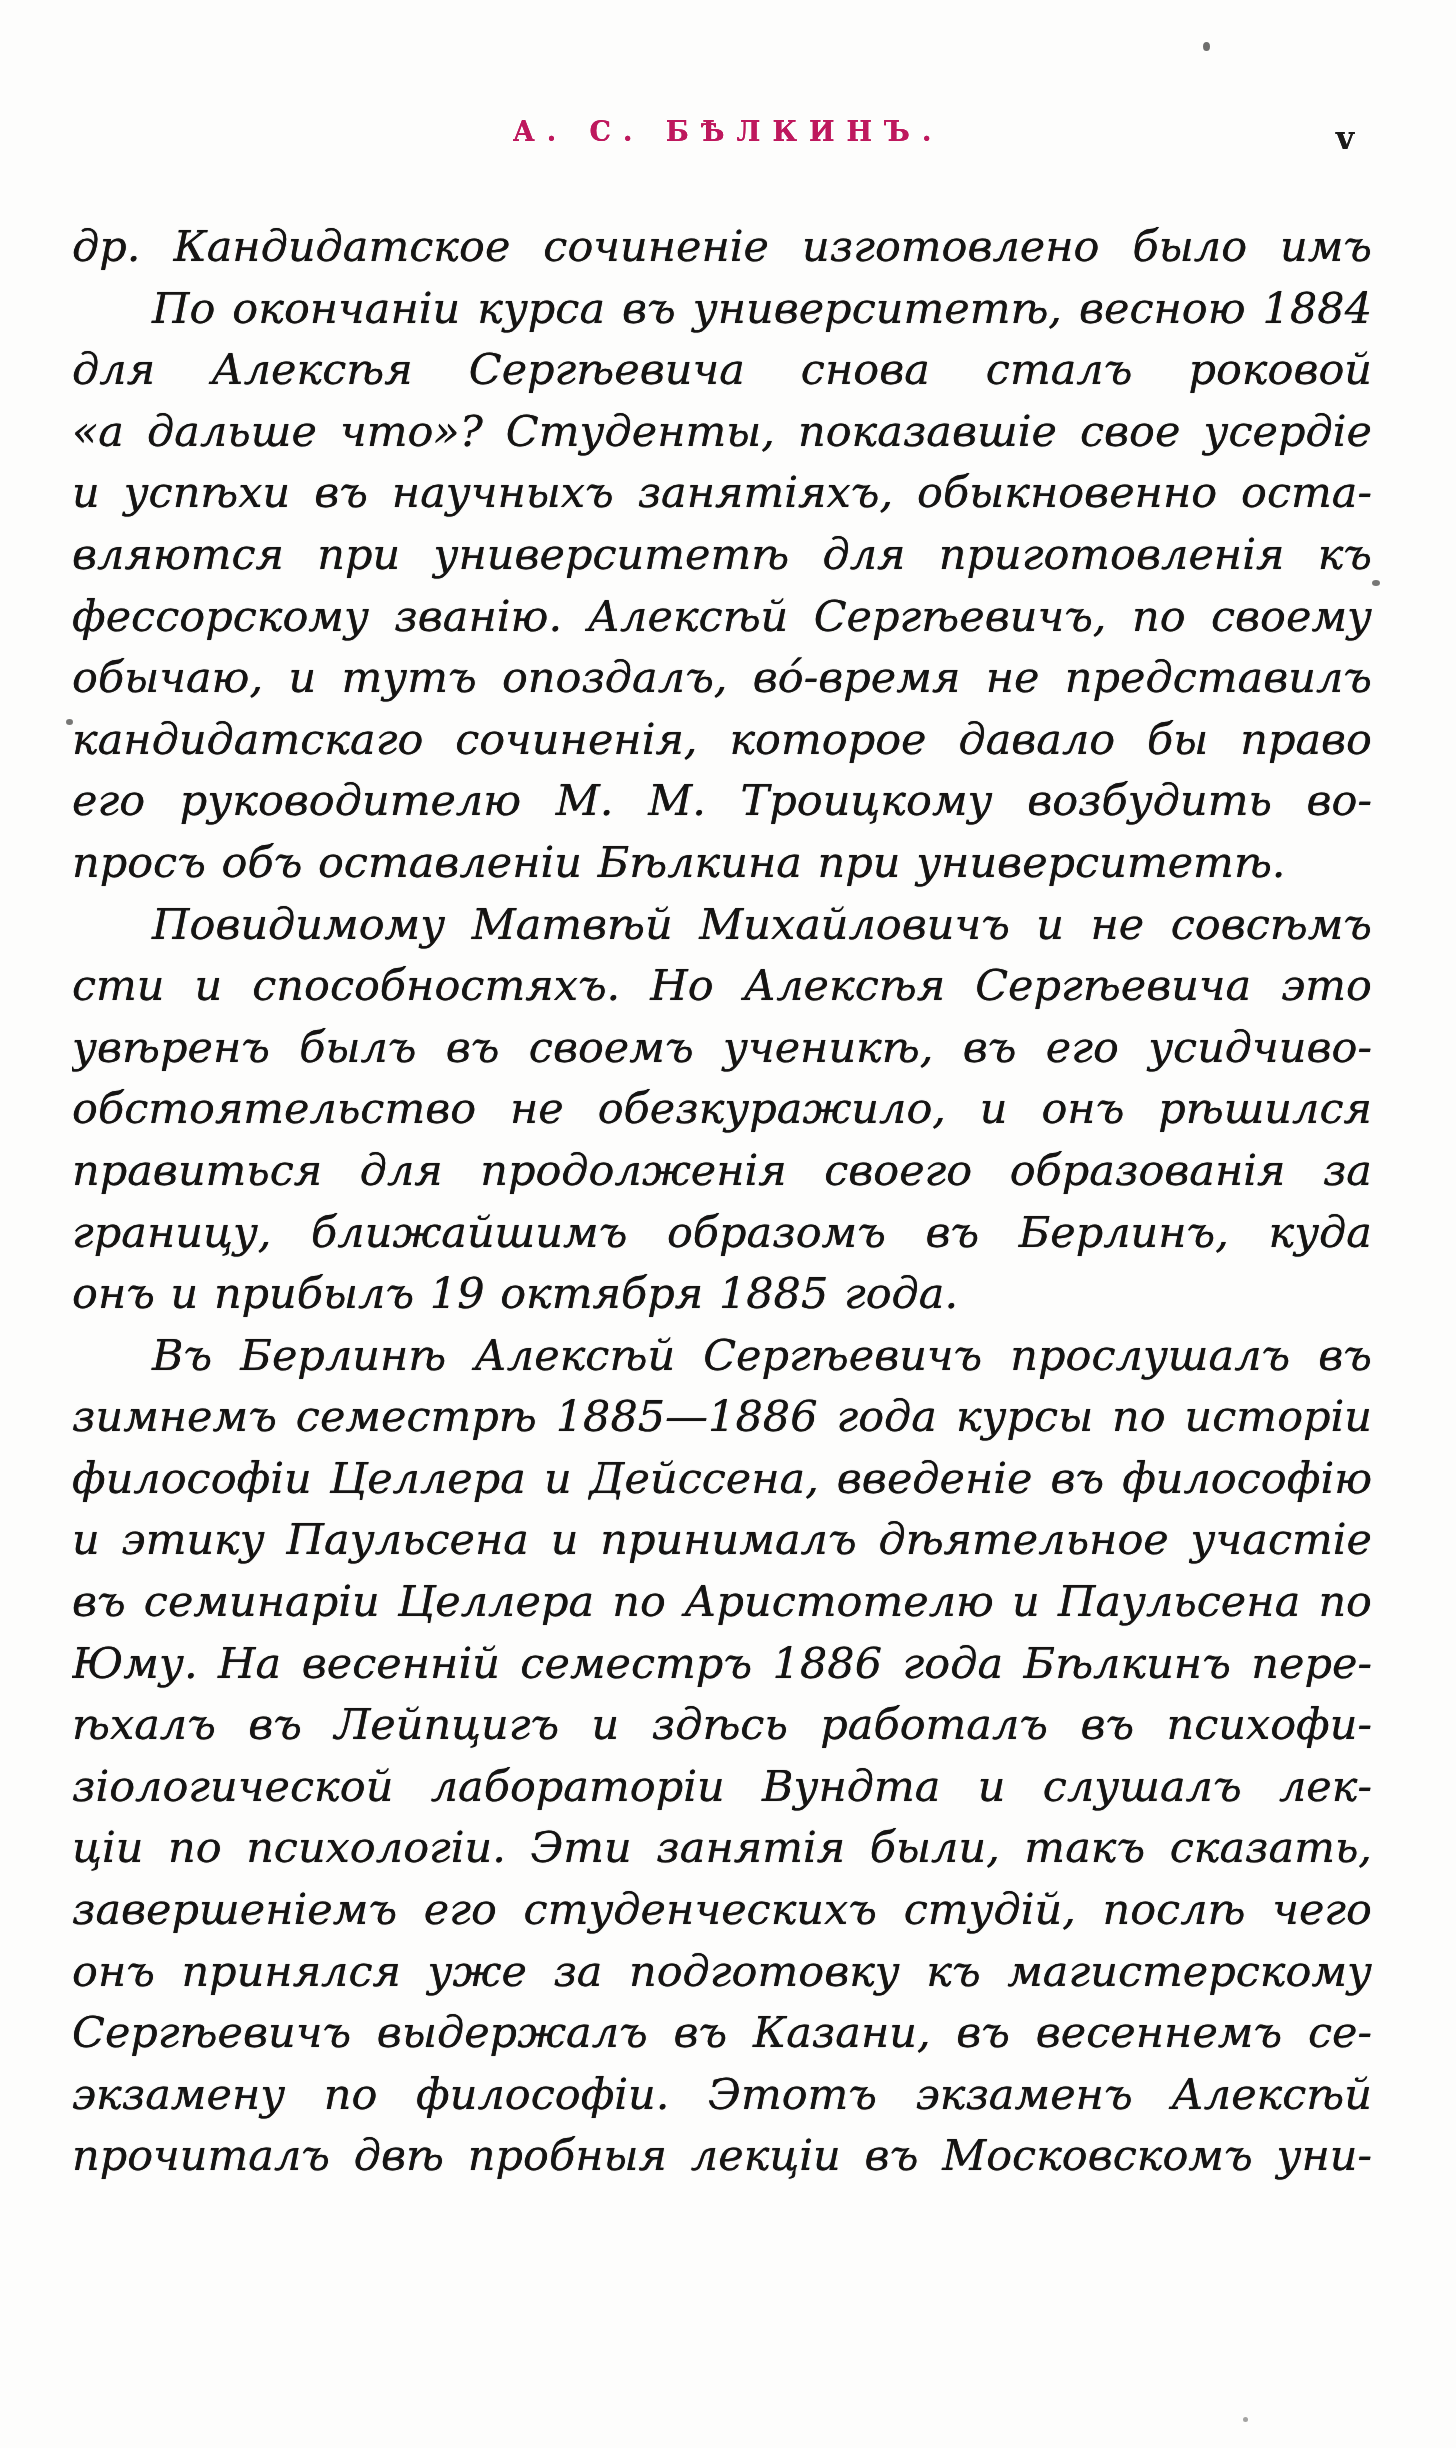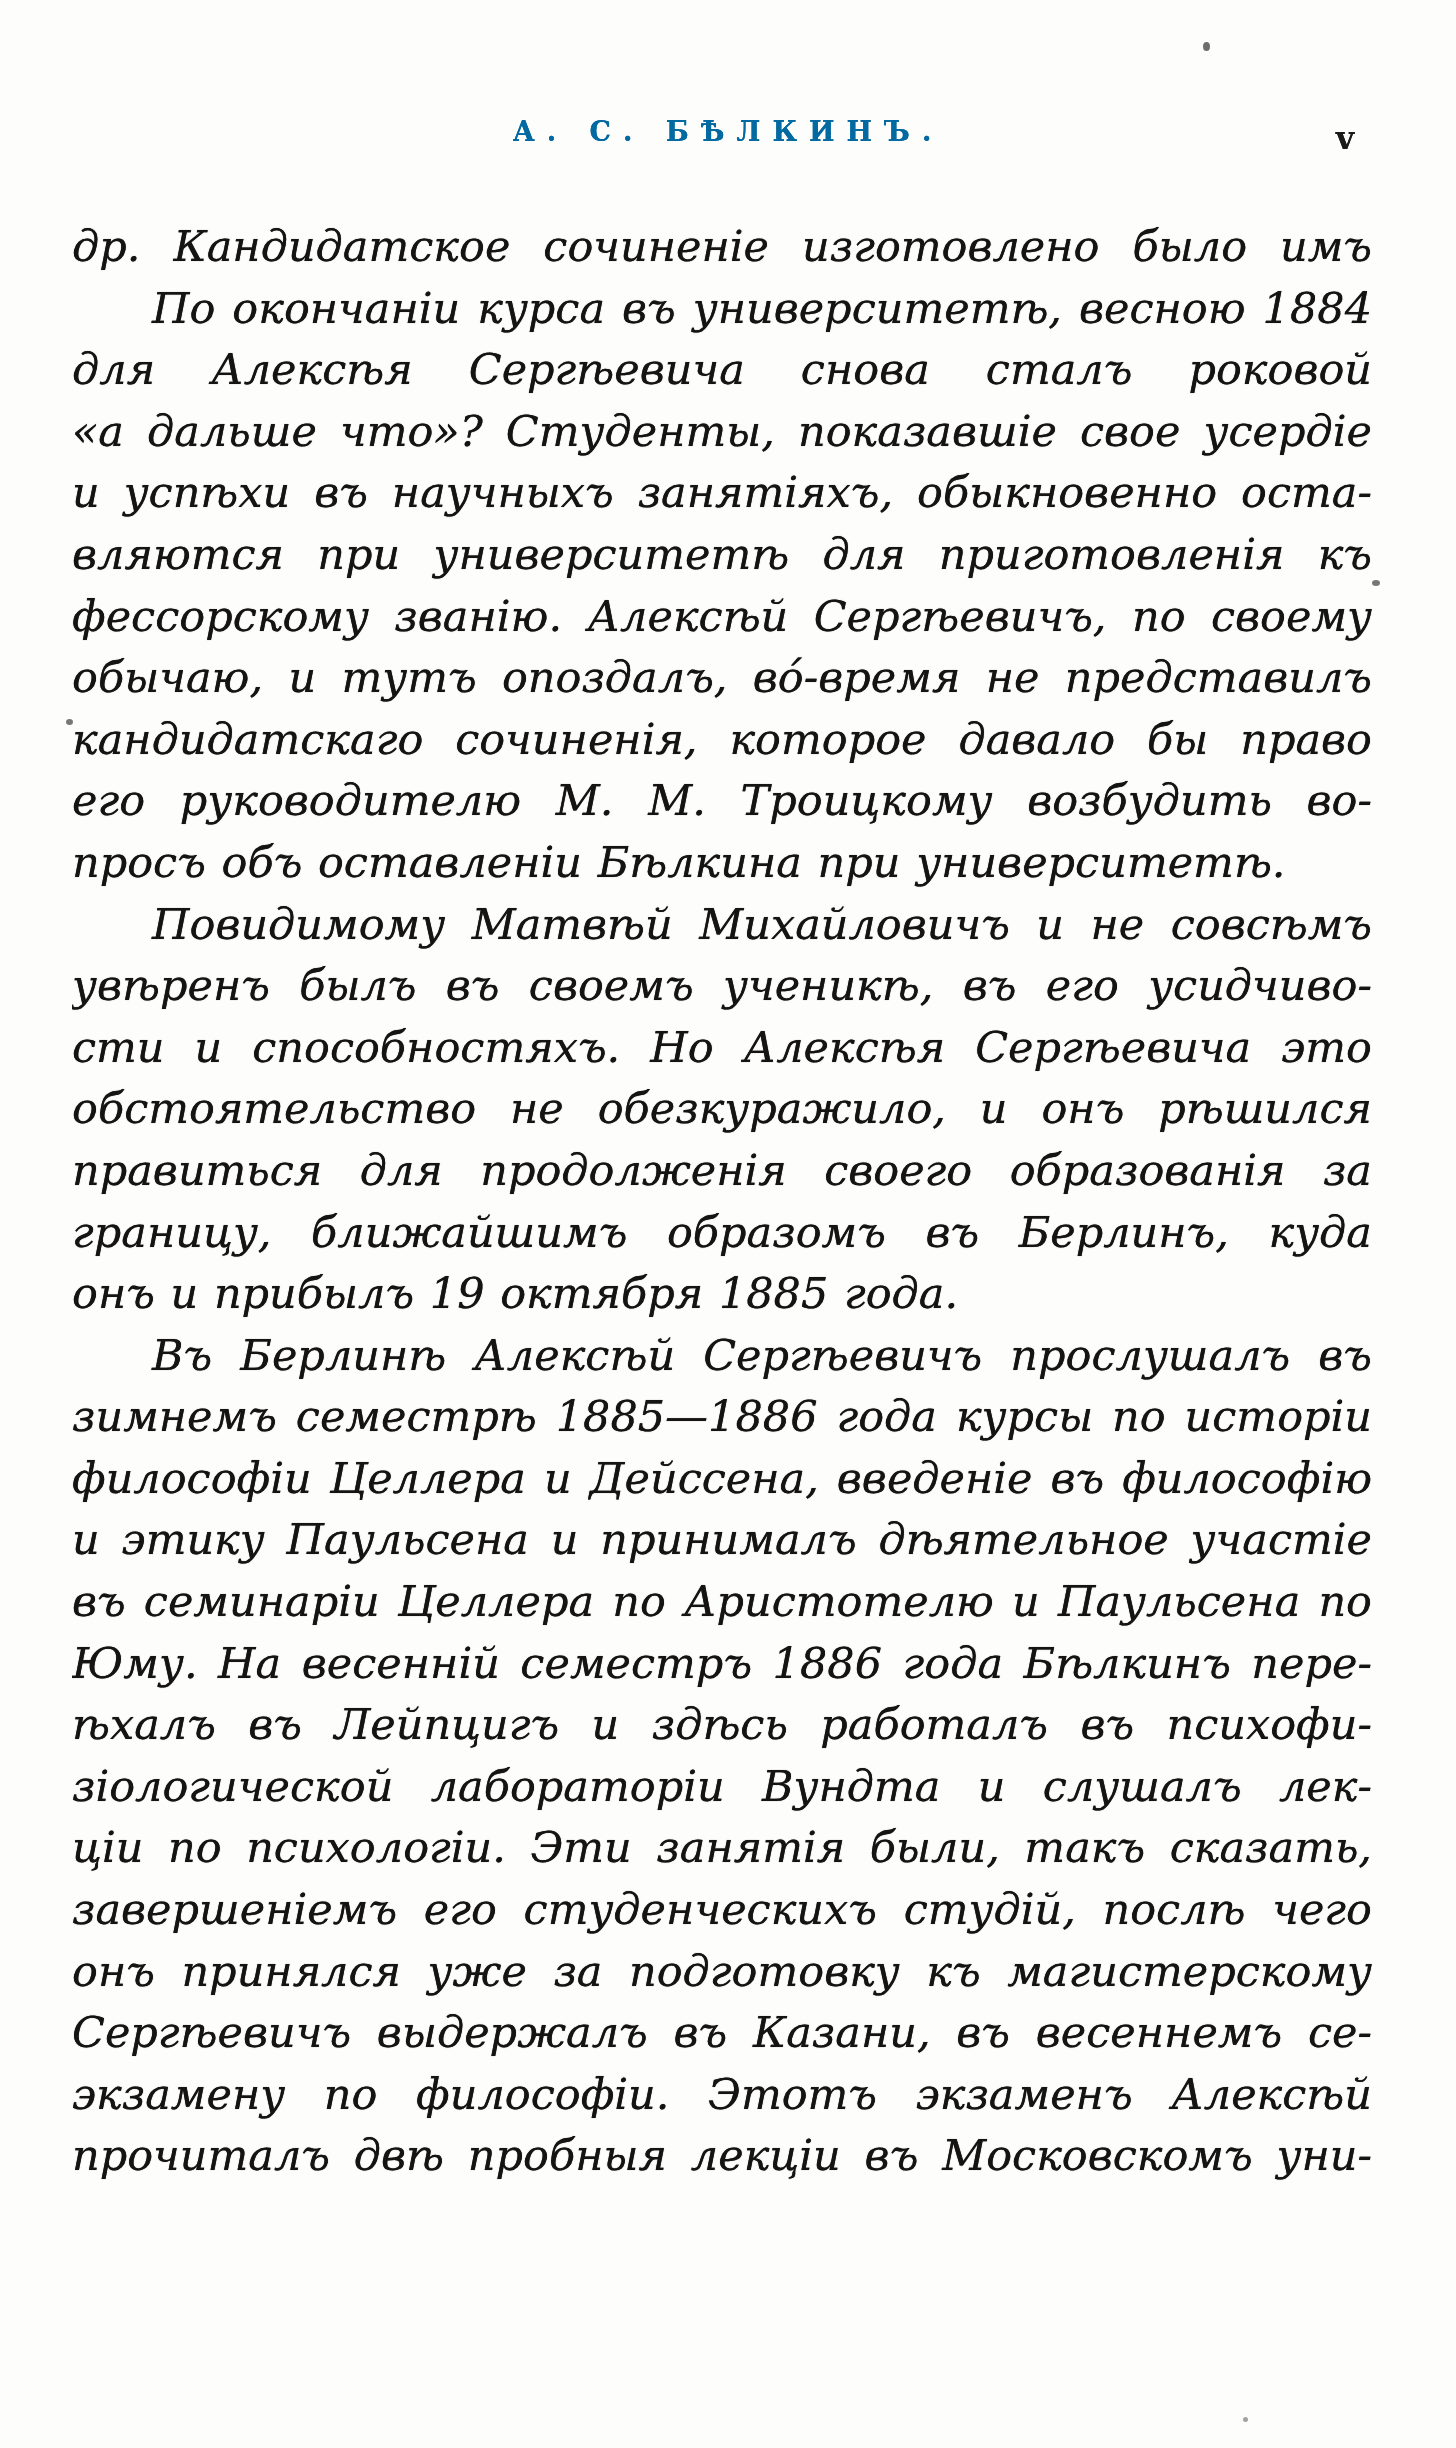--- a/index.html
+++ b/index.html
@@ -19,21 +19,21 @@
   }
   .running-head {
     position: absolute;
     top: 116px;
     left: 0;
     width: 100%;
     text-align: center;
     font-size: 27px;
     font-weight: bold;
     letter-spacing: 12px;
-    color: #0369a1;
+    color: #be185d;
     text-shadow: 0 0 0.6px currentColor;
   }
   .page-num {
     position: absolute;
     top: 120px;
     left: 1336px;
     font-size: 31px;
     font-weight: bold;
     color: #1b1a19;
     text-shadow: 0 0 0.5px currentColor;
@@ -89,22 +89,22 @@
       <div class="line">для Алексѣя Сергѣевича снова сталъ роковой вопросъ:</div>
       <div class="line">«а дальше что»? Студенты, показавшіе свое усердіе</div>
       <div class="line">и успѣхи въ научныхъ занятіяхъ, обыкновенно оста-</div>
       <div class="line">вляются при университетѣ для приготовленія къ про-</div>
       <div class="line">фессорскому званію. Алексѣй Сергѣевичъ, по своему</div>
       <div class="line">обычаю, и тутъ опоздалъ, вó-время не представилъ</div>
       <div class="line">кандидатскаго сочиненія, которое давало бы право</div>
       <div class="line">его руководителю М. М. Троицкому возбудить во-</div>
       <div class="line no-just">просъ объ оставленіи Бѣлкина при университетѣ.</div>
       <div class="line indent">Повидимому Матвѣй Михайловичъ и не совсѣмъ</div>
+      <div class="line">сти и способностяхъ. Но Алексѣя Сергѣевича это</div>
       <div class="line">увѣренъ былъ въ своемъ ученикѣ, въ его усидчиво-</div>
-      <div class="line">сти и способностяхъ. Но Алексѣя Сергѣевича это</div>
       <div class="line">обстоятельство не обезкуражило, и онъ рѣшился от-</div>
       <div class="line">правиться для продолженія своего образованія за</div>
       <div class="line">границу, ближайшимъ образомъ въ Берлинъ, куда</div>
       <div class="line no-just">онъ и прибылъ 19 октября 1885 года.</div>
       <div class="line indent">Въ Берлинѣ Алексѣй Сергѣевичъ прослушалъ въ</div>
       <div class="line">зимнемъ семестрѣ 1885—1886 года курсы по исторіи</div>
       <div class="line">философіи Целлера и Дейссена, введеніе въ философію</div>
       <div class="line">и этику Паульсена и принималъ дѣятельное участіе</div>
       <div class="line">въ семинаріи Целлера по Аристотелю и Паульсена по</div>
       <div class="line">Юму. На весенній семестръ 1886 года Бѣлкинъ пере-</div>

